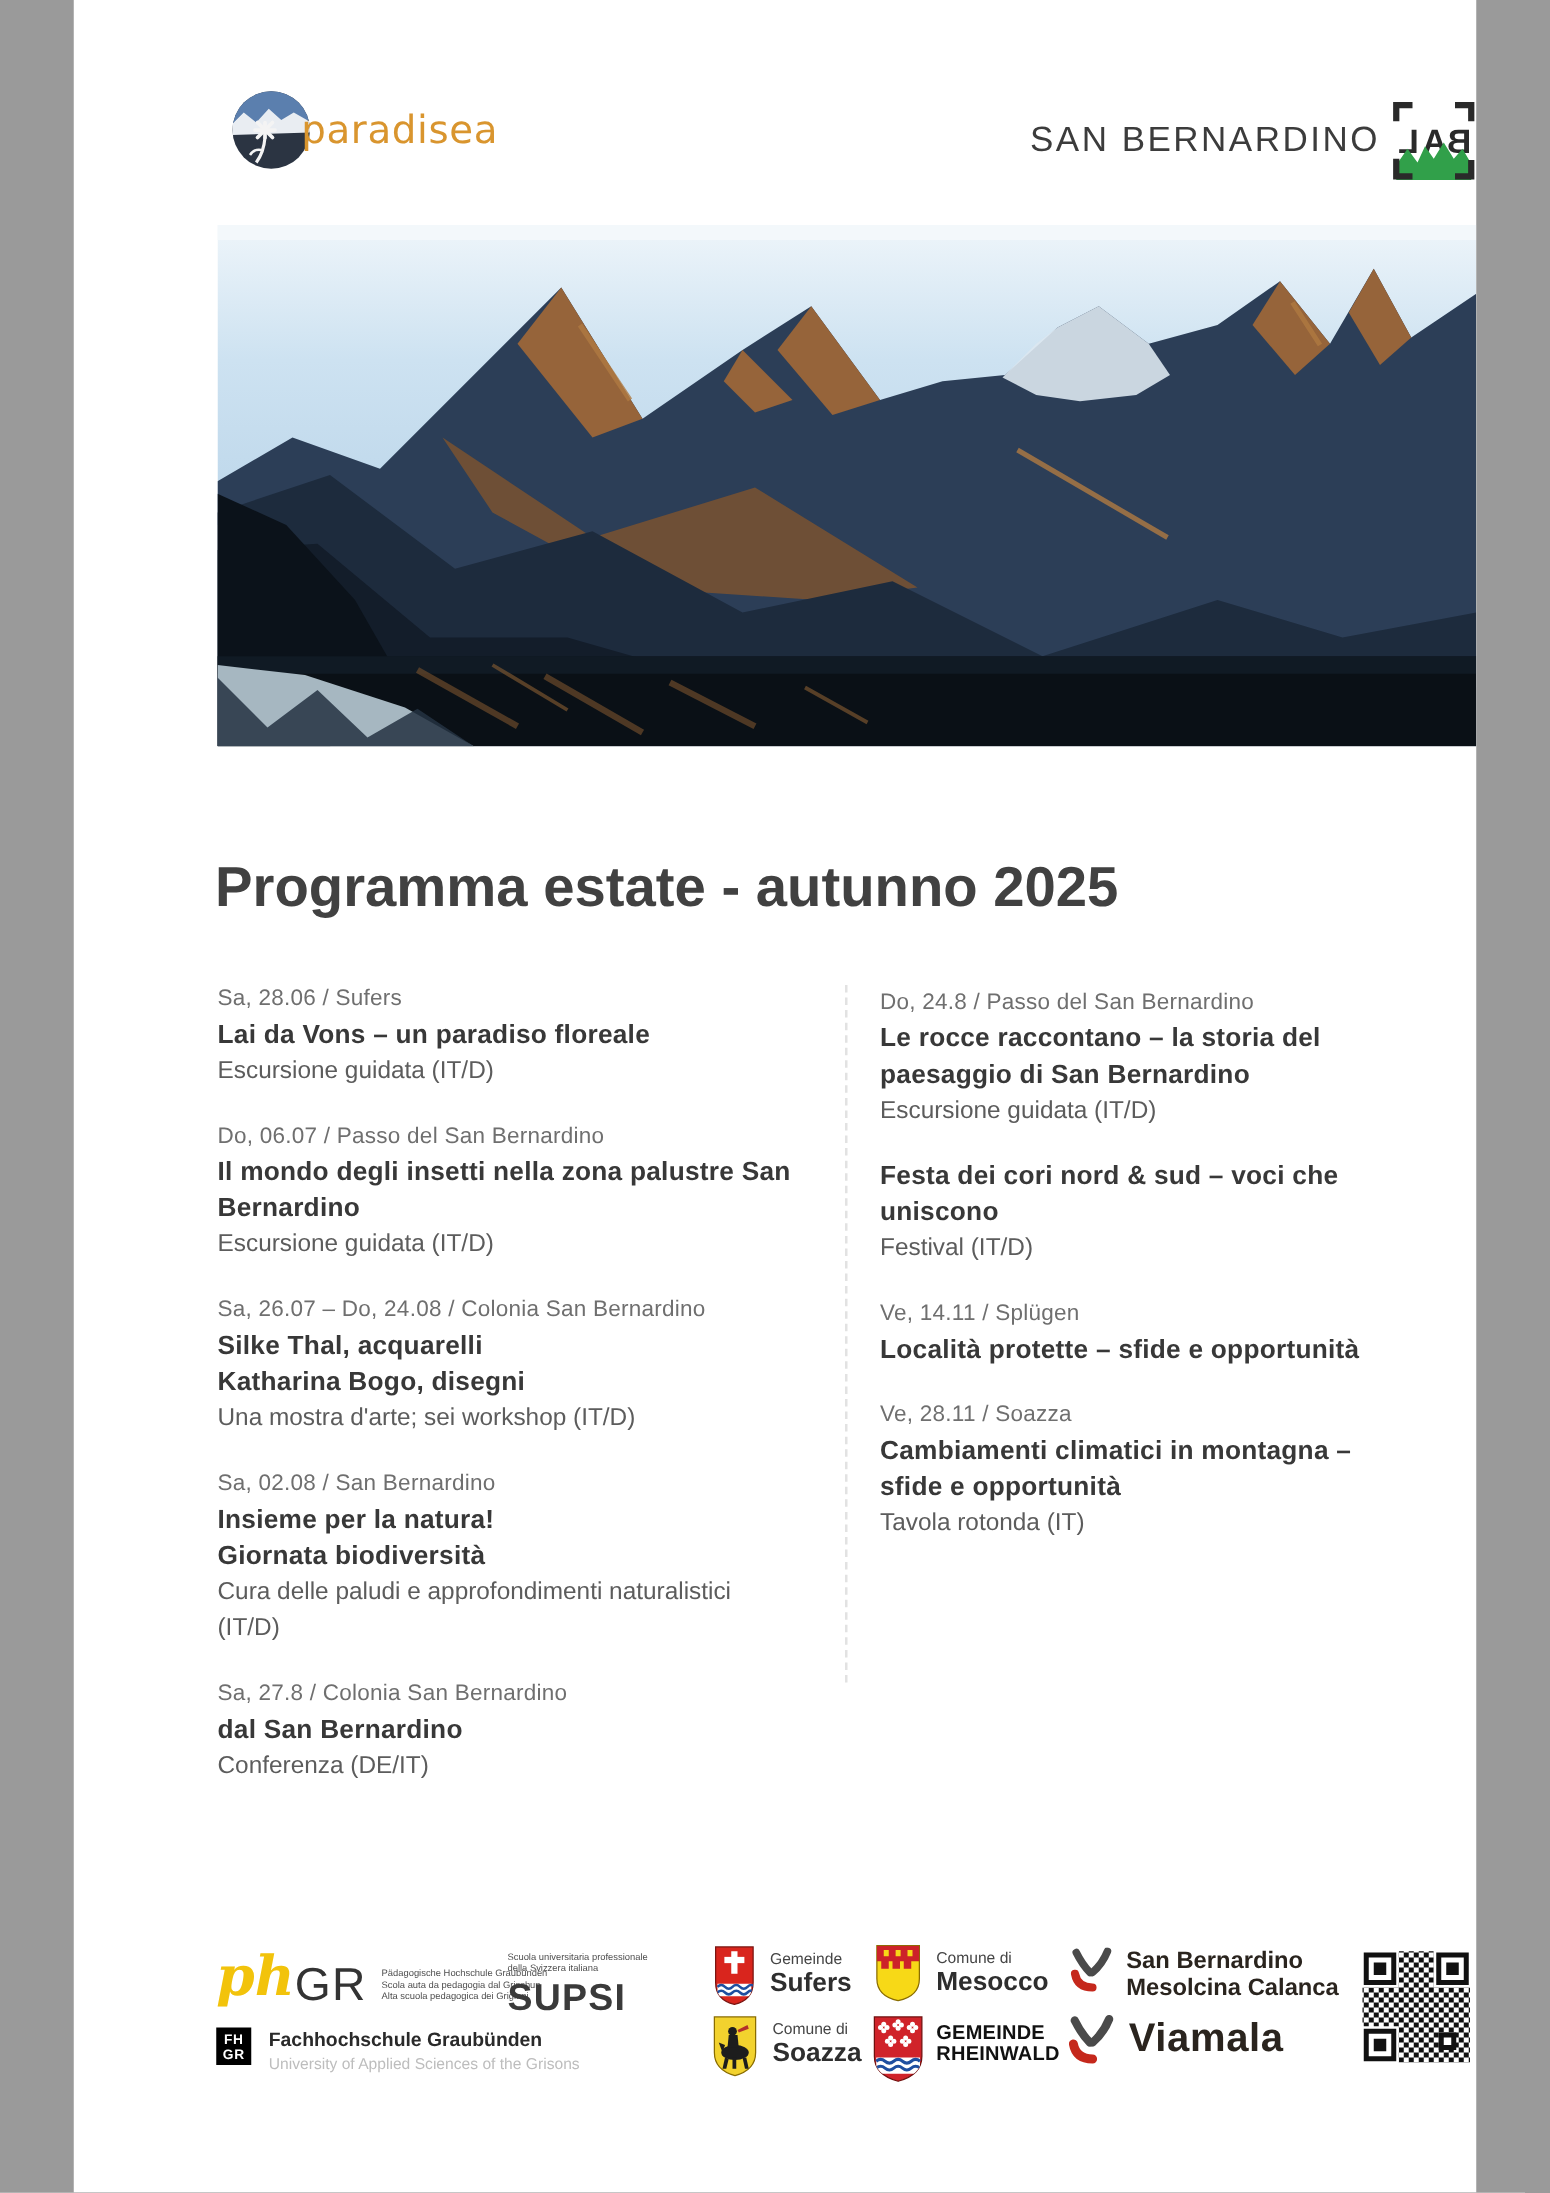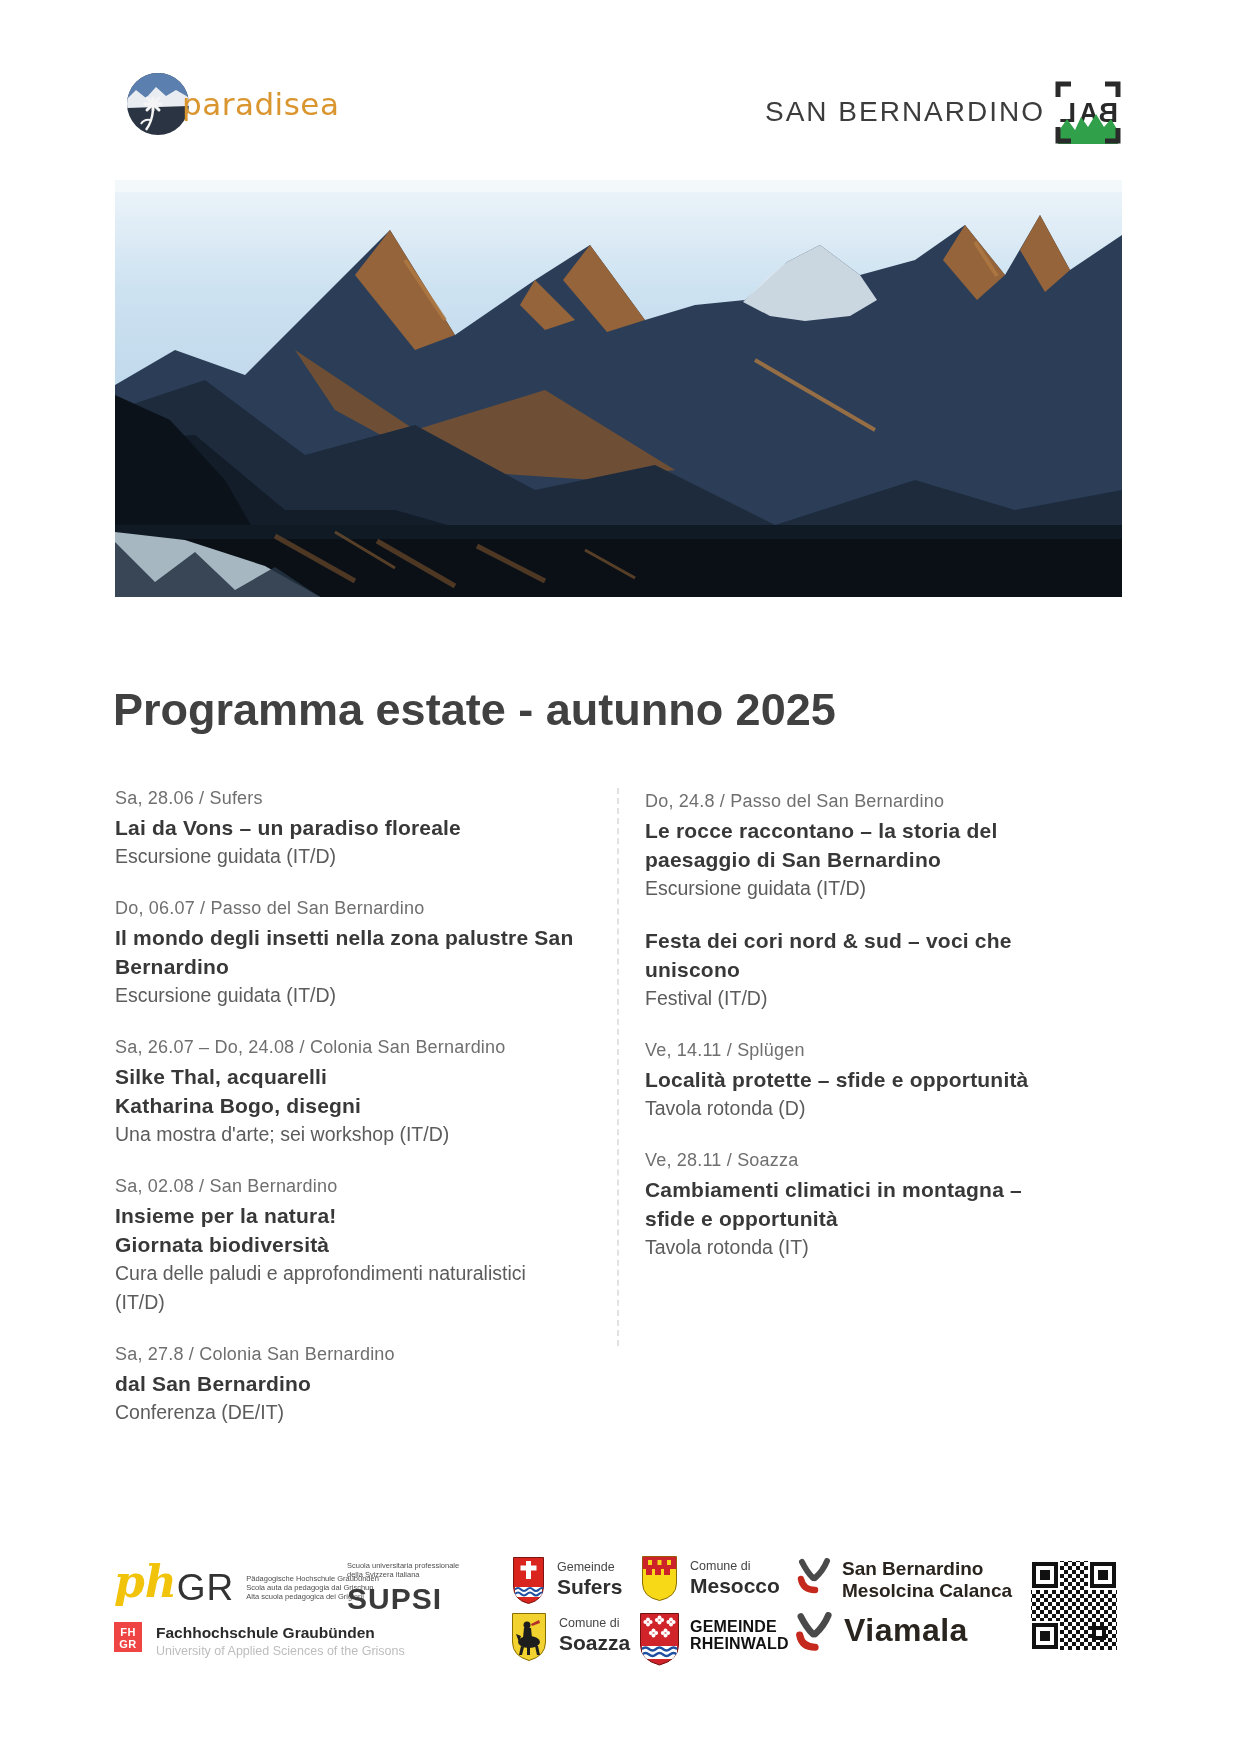--- a/index.html
+++ b/index.html
@@ -1,17 +1,17 @@
 <!DOCTYPE html>
 <html><head>
 <meta charset="utf-8">
 <style>
   html,body{margin:0;padding:0;background:#9a9a9a;}
   .page{
-    position:relative;width:1240px;height:1754px;background:#ffffff;
+    position:relative;width:1122px;height:1754px;background:#ffffff;
     margin:0 auto;overflow:hidden;
     font-family:"Liberation Sans", sans-serif;color:#3a3a3a;
   }
   
   .paradisea{position:absolute;left:126px;top:72px;display:flex;align-items:center;}
   .paradisea-text{
     margin-left:-8px;font-size:31px;font-weight:400;color:#d9952e;
     letter-spacing:0.5px;font-family:"DejaVu Sans", sans-serif;
   }
   .sb-wordmark{
@@ -42,21 +42,21 @@
   .footer-item{position:absolute;}
   .phgr{left:114px;top:1560px;display:flex;align-items:flex-start;}
   .phgr-ph{font-family:"DejaVu Serif", serif;font-style:italic;font-weight:700;font-size:44px;color:#f2c30b;line-height:44px;}
   .phgr-gr{font-size:37px;color:#333;letter-spacing:1px;line-height:44px;margin-top:6px;}
   .phgr-small{margin-left:12px;margin-top:14px;width:110px;}
   .tiny-line{font-size:7.5px;color:#4e4e4e;line-height:9px;white-space:nowrap;}
   .supsi{left:347px;top:1561px;}
   .supsi-name{font-size:30px;font-weight:600;color:#3a3a3a;letter-spacing:1px;margin-top:3px;}
   .fhgr{left:114px;top:1622px;display:flex;align-items:flex-start;}
   .fhgr-block{
-    width:28px;height:30px;background:#ef4444;color:#fff;font-weight:700;font-size:11px;
+    width:28px;height:30px;background:#000000;color:#fff;font-weight:700;font-size:11px;
     line-height:12px;text-align:center;padding-top:4px;box-sizing:border-box;letter-spacing:0.5px;
   }
   .fhgr-text{margin-left:14px;margin-top:2px;}
   .fhgr-name{font-size:15.5px;font-weight:700;color:#2a2a2a;white-space:nowrap;}
   .fhgr-sub{font-size:12.5px;color:#bdbdbd;margin-top:2px;white-space:nowrap;}
   .crest-item{display:flex;align-items:flex-start;}
   .sufers{left:512px;top:1556px;}
   .mesocco{left:641px;top:1555px;}
   .soazza{left:511px;top:1612px;}
   .rheinwald{left:639px;top:1612px;}
@@ -214,21 +214,20 @@
         <div class="event-desc">Escursione guidata (IT/D)</div>
       </div>
       <div class="event">
         <div class="event-title">Festa dei cori nord &amp; sud – voci che</div>
         <div class="event-title">uniscono</div>
         <div class="event-desc">Festival (IT/D)</div>
       </div>
       <div class="event">
         <div class="event-date">Ve, 14.11 / Splügen</div>
         <div class="event-title">Località protette – sfide e opportunità</div>
-        <div class="event-desc">Tavola rotonda (D)</div>
       </div>
       <div class="event">
         <div class="event-date">Ve, 28.11 / Soazza</div>
         <div class="event-title">Cambiamenti climatici in montagna –</div>
         <div class="event-title">sfide e opportunità</div>
         <div class="event-desc">Tavola rotonda (IT)</div>
       </div>
     </div>
 
   <div class="footer-item phgr">

